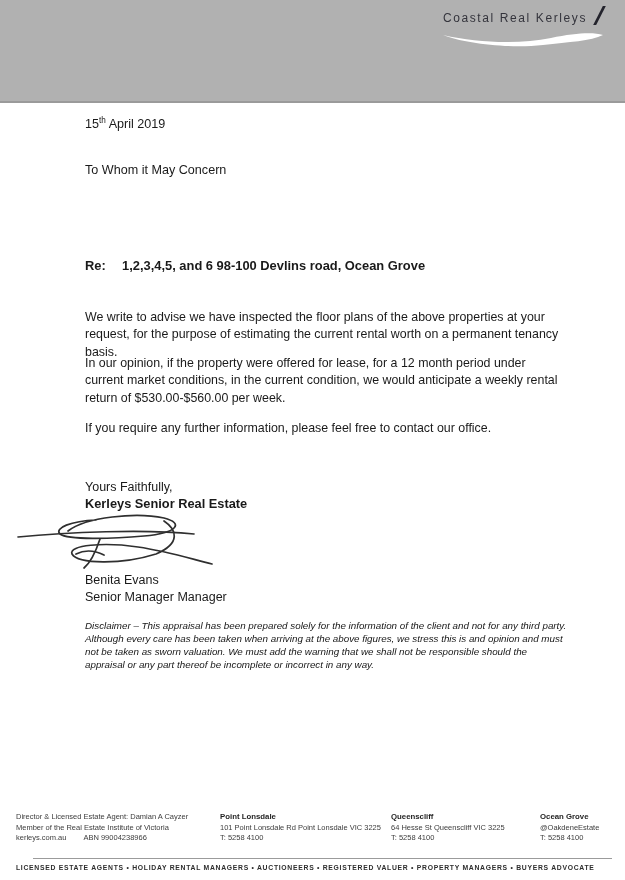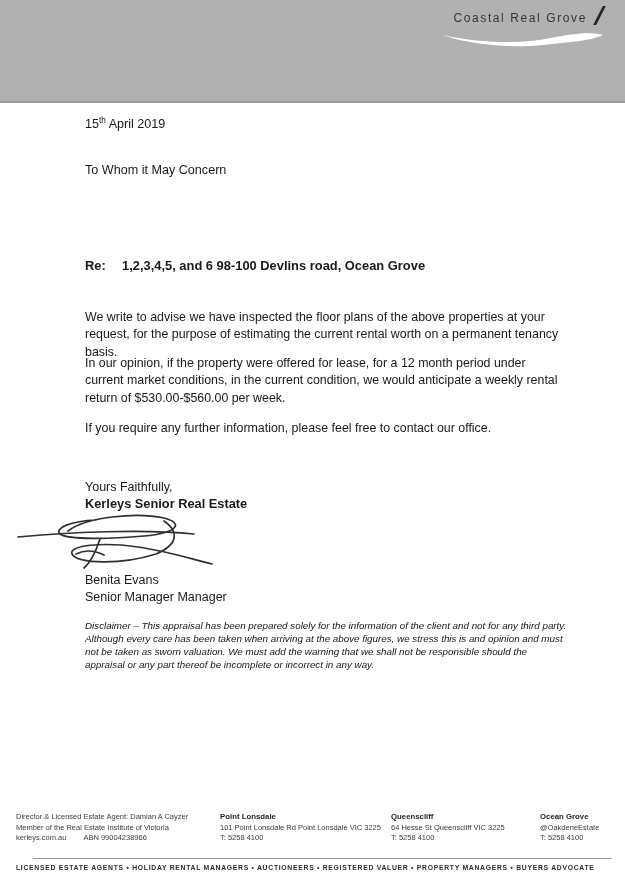--- a/index.html
+++ b/index.html
@@ -65,21 +65,21 @@
   }
 </style>
 </head>
 <body>
 
 <div class="page">
 
   <header class="banner">
     <div class="logo">
       <div class="logo-sub">
-        <span class="txt">Coastal Real Grove</span>
+        <span class="txt">Coastal Real Kerleys</span>
         <span class="slash"></span>
       </div>
       <svg class="wave" width="160" height="22" viewBox="0 0 160 22">
         <path d="M0,7 C35,15 75,16.5 108,10 C132,5 150,4 160,7 C148,13 126,14 100,17 C65,21 20,15 0,7 Z" fill="#ffffff"></path>
       </svg>
     </div>
   </header>
 
   <main>
     <div class="abs date-line"><span>15</span><sup>th</sup><span> April 2019</span></div>

